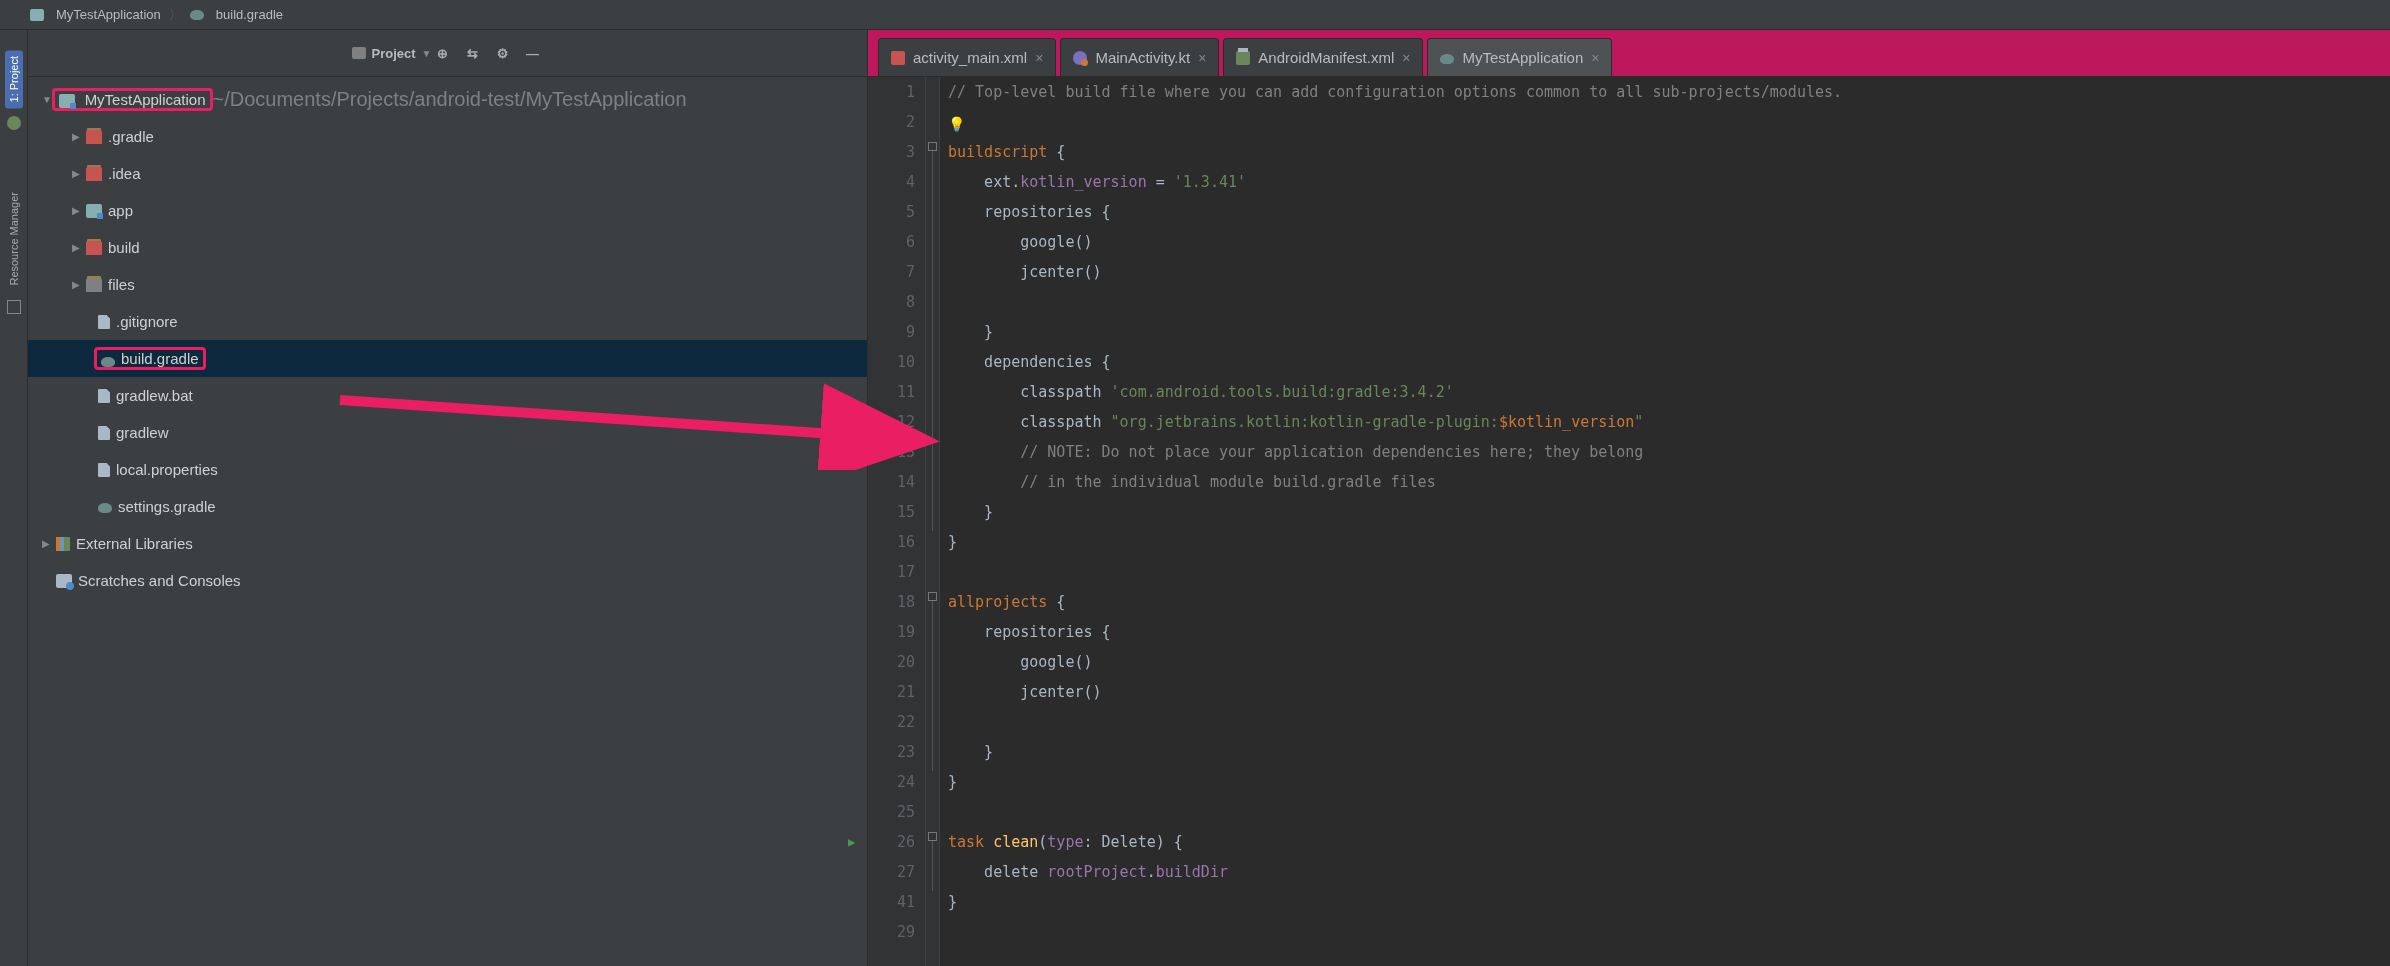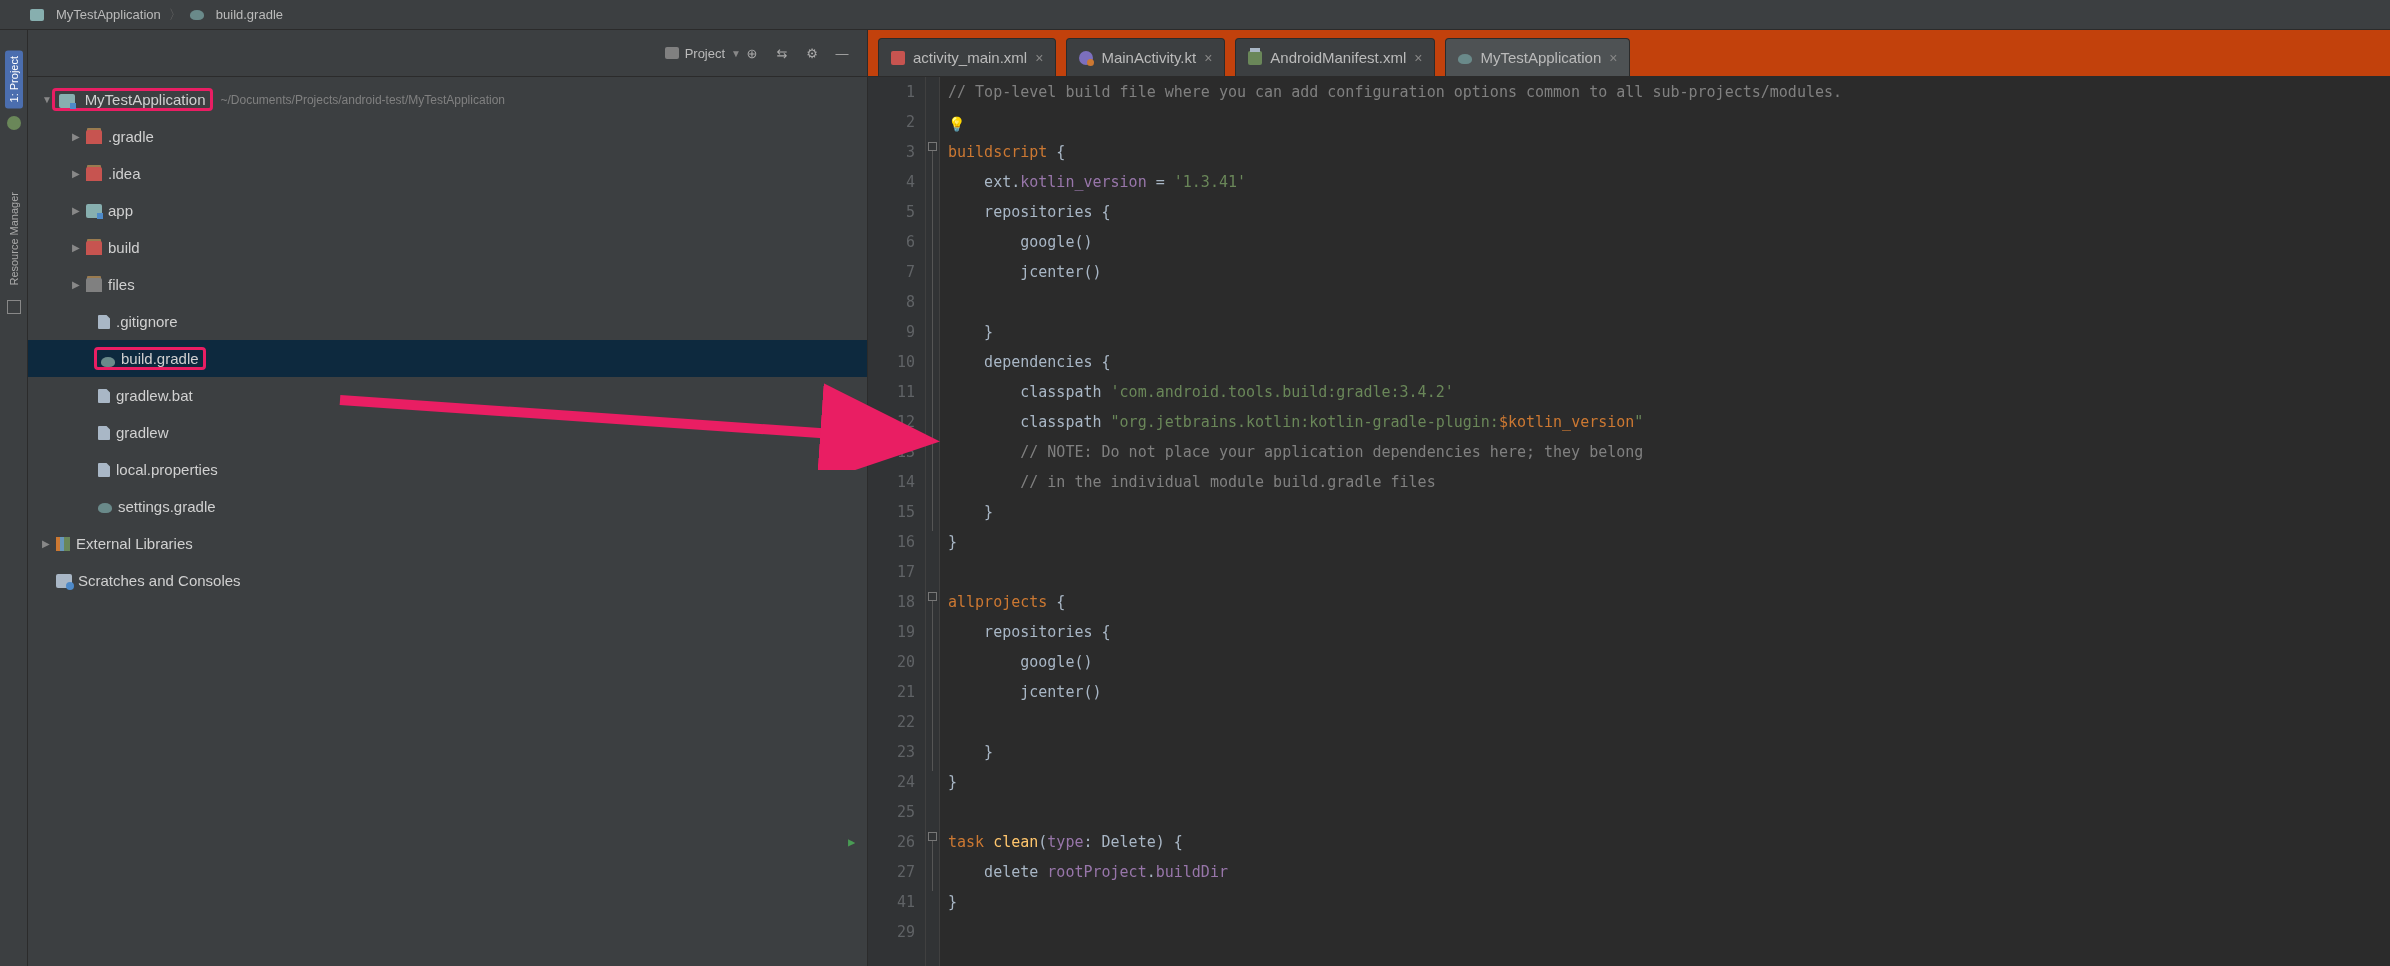--- a/index.html
+++ b/index.html
@@ -10,21 +10,21 @@
 .bc-icon.gradle { background:#6a8a8a; border-radius:50% 50% 40% 40%; width:14px; height:10px; }
 
 .main { display:flex; height:calc(100% - 30px); }
 .left-rail { width:28px; background:#3c3f41; border-right:1px solid #2b2b2b; display:flex; flex-direction:column; align-items:center; padding-top:20px; gap:8px; }
 .rail-text { writing-mode:vertical-rl; transform:rotate(180deg); font-size:11px; color:#aaa; padding:6px 0; cursor:pointer; }
 .rail-text.active { background:#4b6eaf; color:#fff; border-radius:3px; padding:6px 3px; }
 .rail-icon { width:14px; height:14px; background:#6a8759; border-radius:50%; }
 .rail-icon2 { width:14px; height:14px; border:1px solid #888; }
 
 .sidebar { width:840px; background:#3c3f41; border-right:1px solid #2b2b2b; display:flex; flex-direction:column; }
-.sb-header { height:47px; display:flex; align-items:center; justify-content:flex-end; padding:0 14px; border-bottom:1px solid #2b2b2b; }
+.sb-header { height:47px; display:flex; align-items:center; justify-content:center; padding:0 14px; border-bottom:1px solid #2b2b2b;font-weight:bold; }
 .sb-header-left { display:flex; align-items:center; gap:6px; }
 .sb-btn { width:22px; height:22px; display:flex; align-items:center; justify-content:center; color:#aaa; cursor:pointer; }
 .sb-header-right { display:flex; gap:8px; }
 
 .tree { flex:1; overflow:auto; padding:4px 0; }
 .tree-row { height:37px; display:flex; align-items:center; padding-left:14px; cursor:pointer; white-space:nowrap; }
 .tree-row.selected { background:#0d293e; }
 .tree-row .arrow { width:14px; display:inline-block; color:#888; font-size:10px; }
 .tree-row .indent1 { width:30px; display:inline-block; }
 .tree-row .indent2 { width:56px; display:inline-block; }
@@ -34,25 +34,25 @@
 .ti-folder { background:#9a7b4f; border-radius:2px 2px 0 0; box-shadow:0 -3px 0 -1px #9a7b4f; }
 .ti-folder.excl { background:#c75450; }
 .ti-folder.gray { background:#808080; }
 .ti-file { background:#a9b7c6; width:12px; height:14px; border-radius:1px; position:relative; }
 .ti-file::after { content:''; position:absolute; top:0; right:0; width:4px; height:4px; background:#3c3f41; clip-path:polygon(100% 0,0 0,100% 100%); }
 .ti-gradle { background:#6a8a8a; border-radius:50% 50% 40% 40%; width:14px; height:10px; margin-top:2px; }
 .ti-lib { background:linear-gradient(90deg,#cc7832 30%,#6897bb 30%,#6897bb 60%,#6a8759 60%); width:14px; }
 .ti-scratch { background:#a9b7c6; border-radius:2px; position:relative; }
 .ti-scratch::after { content:''; position:absolute; bottom:-2px; right:-2px; width:8px; height:8px; background:#4e8ac9; border-radius:50%; }
 .tree-label { font-size:15px; color:#d0d0d0; }
-.tree-hint { font-size:12px; color:#808080; margin-left:8px; }
+.tree-hint { font-size:20px; color:#808080; }
 .highlight-box { border:3px solid #e91e63; border-radius:4px; padding:0 4px; margin-left:-4px; }
 
 .editor { flex:1; display:flex; flex-direction:column; background:#2b2b2b; }
-.tabs { height:47px; display:flex; align-items:flex-end; background:#c2410c; border-bottom:1px solid #2b2b2b; padding-left:10px; gap:10px; }
+.tabs { height:47px; display:flex; align-items:flex-end; background:#be185d; border-bottom:1px solid #2b2b2b; padding-left:10px; gap:4px; }
 .tab { height:38px; padding:0 12px; display:flex; align-items:center; gap:8px; background:#3c3f41; border:1px solid #2b2b2b; border-bottom:none; border-radius:4px 4px 0 0; cursor:pointer; font-size:15px; color:#bbb; }
 .tab.active { background:#4e5254; }
 .tab-close { color:#888; font-size:14px; }
 .tab-icon { width:14px; height:14px; display:inline-block; }
 .tic-xml { background:#c75450; border-radius:2px; }
 .tic-kt { background:#7c6fbd; border-radius:50%; position:relative; }
 .tic-kt::after { content:''; position:absolute; bottom:-1px; right:-1px; width:7px; height:7px; background:#cc7832; border-radius:50%; }
 .tic-manifest { background:#6a8759; border-radius:2px; position:relative; }
 .tic-manifest::before { content:''; position:absolute; top:-3px; left:2px; width:10px; height:4px; background:#a9b7c6; }
 .tic-gradle { background:#6a8a8a; border-radius:50% 50% 40% 40%; height:10px; margin-top:2px; }

